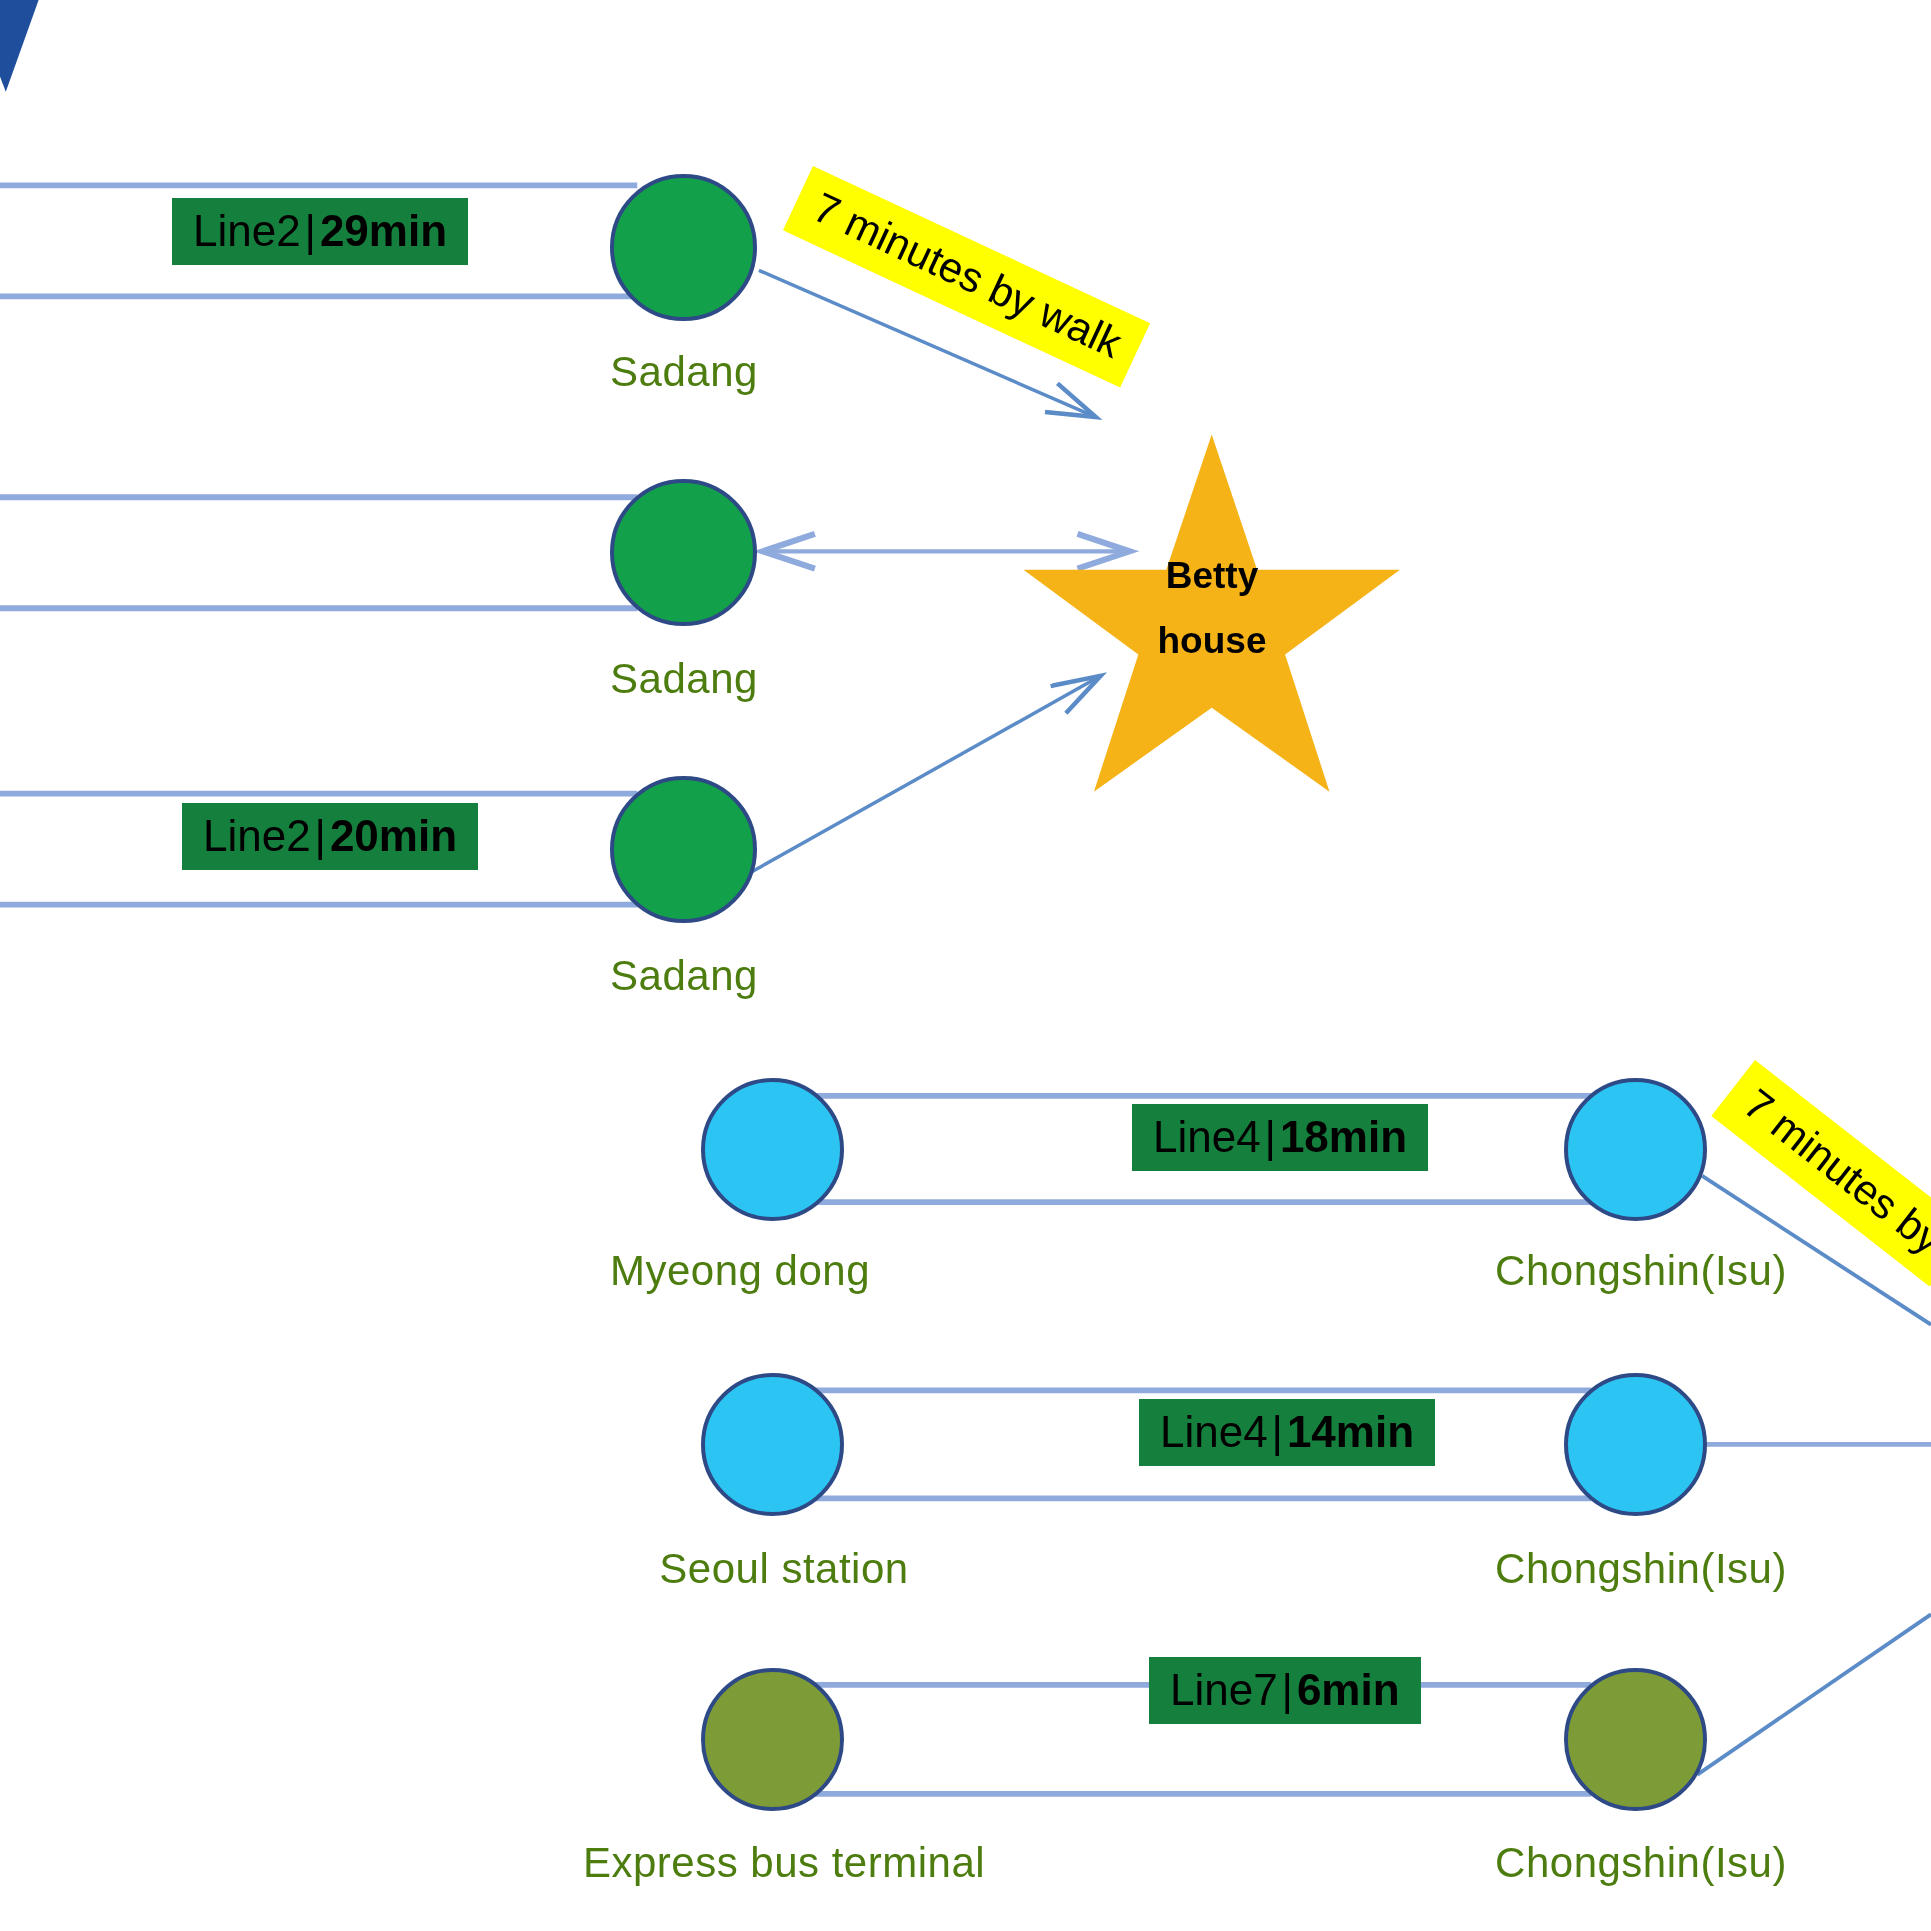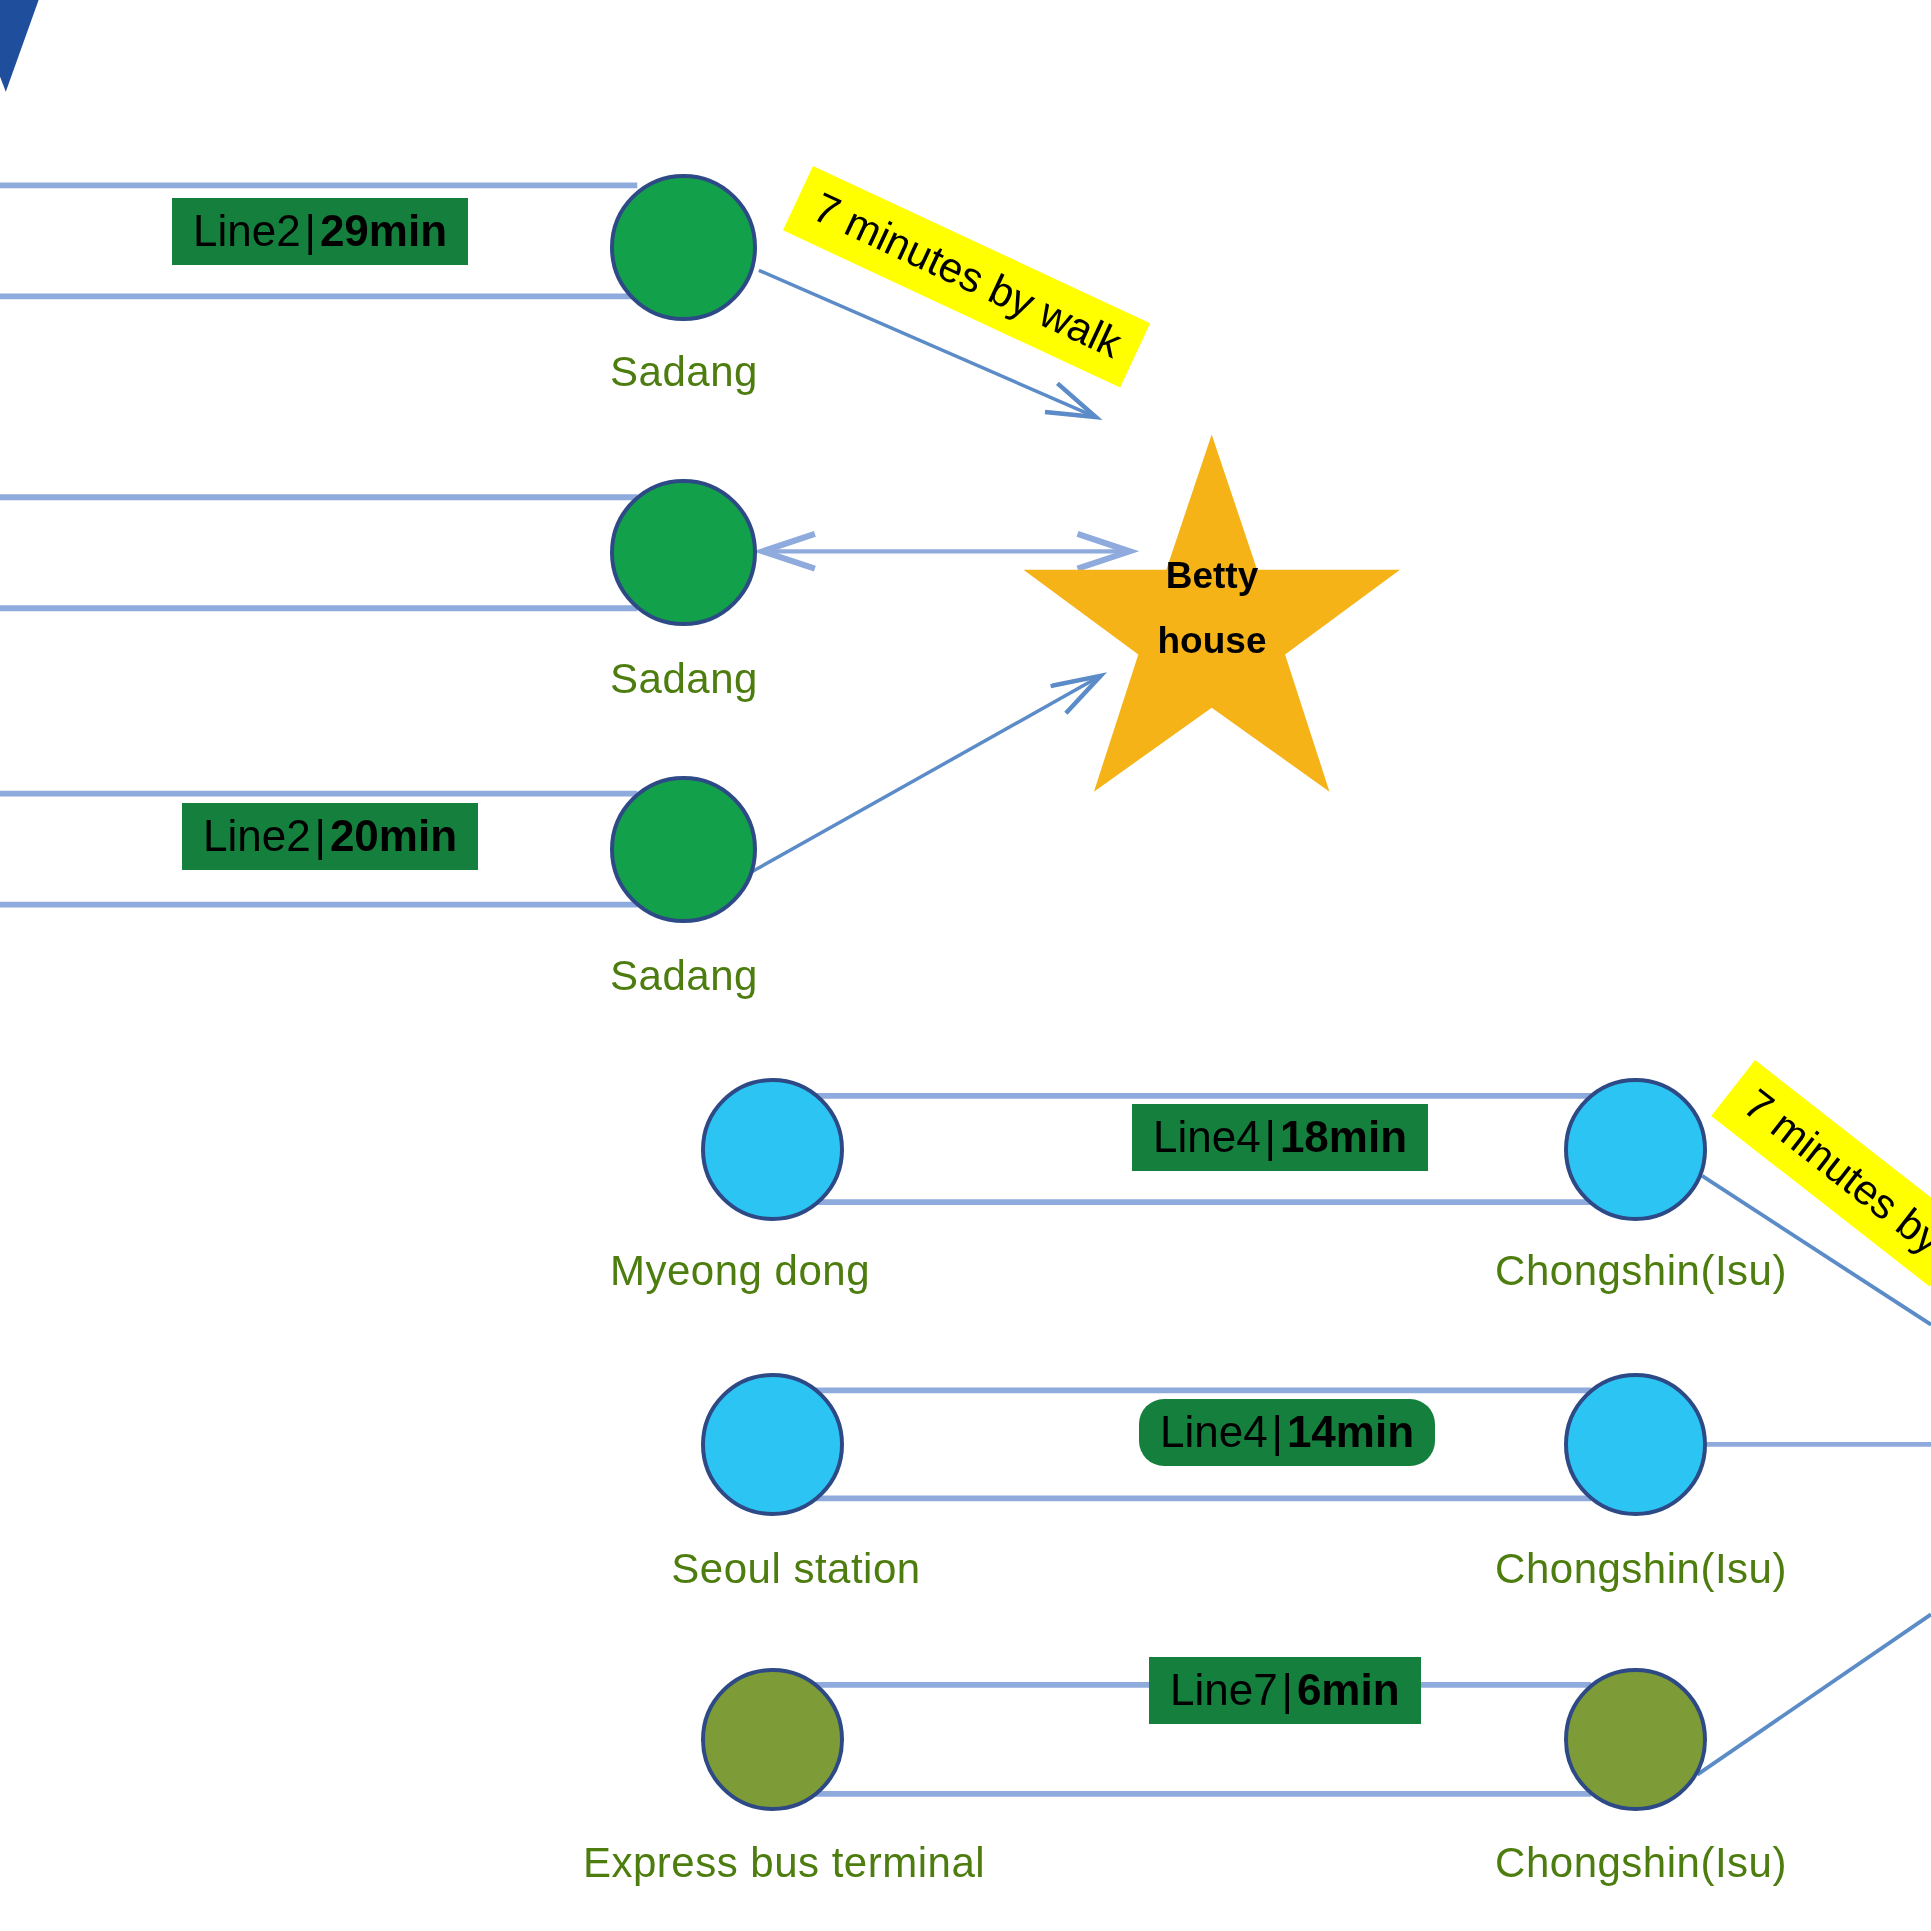--- a/index.html
+++ b/index.html
@@ -175,21 +175,21 @@
   <div class="node green" style="left:610px; top:776px; width:147px; height:147px;"></div>
   <div class="caption center" style="left:684px; top:952px;">Sadang</div>
 
   <div class="node blue" style="left:701px; top:1078px; width:143px; height:143px;"></div>
   <div class="caption center" style="left:740px; top:1247px;">Myeong dong</div>
 
   <div class="node blue" style="left:1564px; top:1078px; width:143px; height:143px;"></div>
   <div class="caption center" style="left:1641px; top:1247px;">Chongshin(Isu)</div>
 
   <div class="node blue" style="left:701px; top:1373px; width:143px; height:143px;"></div>
-  <div class="caption center" style="left:784px; top:1545px;margin-left:12px;">Seoul station</div>
+  <div class="caption center" style="left:784px; top:1545px;">Seoul station</div>
 
   <div class="node blue" style="left:1564px; top:1373px; width:143px; height:143px;"></div>
   <div class="caption center" style="left:1641px; top:1545px;">Chongshin(Isu)</div>
 
   <div class="node olive" style="left:701px; top:1668px; width:143px; height:143px;"></div>
   <div class="caption center" style="left:784px; top:1839px;">Express bus terminal</div>
 
   <div class="node olive" style="left:1564px; top:1668px; width:143px; height:143px;"></div>
   <div class="caption center" style="left:1641px; top:1839px;">Chongshin(Isu)</div>
 
@@ -199,21 +199,21 @@
 
 
   <div class="hl" style="left:182px; top:803px;">
     <span>Line2</span><span class="sep">|</span><span class="b">20min</span>
   </div>
 
   <div class="hl" style="left:1132px; top:1104px;">
     <span>Line4</span><span class="sep">|</span><span class="b">18min</span>
   </div>
 
-  <div class="hl" style="left:1139px; top:1399px;border-radius:25px;">
+  <div class="hl" style="left:1139px; top:1399px;">
     <span>Line4</span><span class="sep">|</span><span class="b">14min</span>
   </div>
 
   <div class="hl" style="left:1149px; top:1657px;text-align:right;">
     <span>Line7</span><span class="sep">|</span><span class="b">6min</span>
   </div>
 
   <div class="walk" style="left:813px; top:166px; transform: rotate(25deg);">7 minutes by walk</div>
 
   <div class="walk" style="left:1755px; top:1060px; transform: rotate(38deg);">7 minutes by</div>

